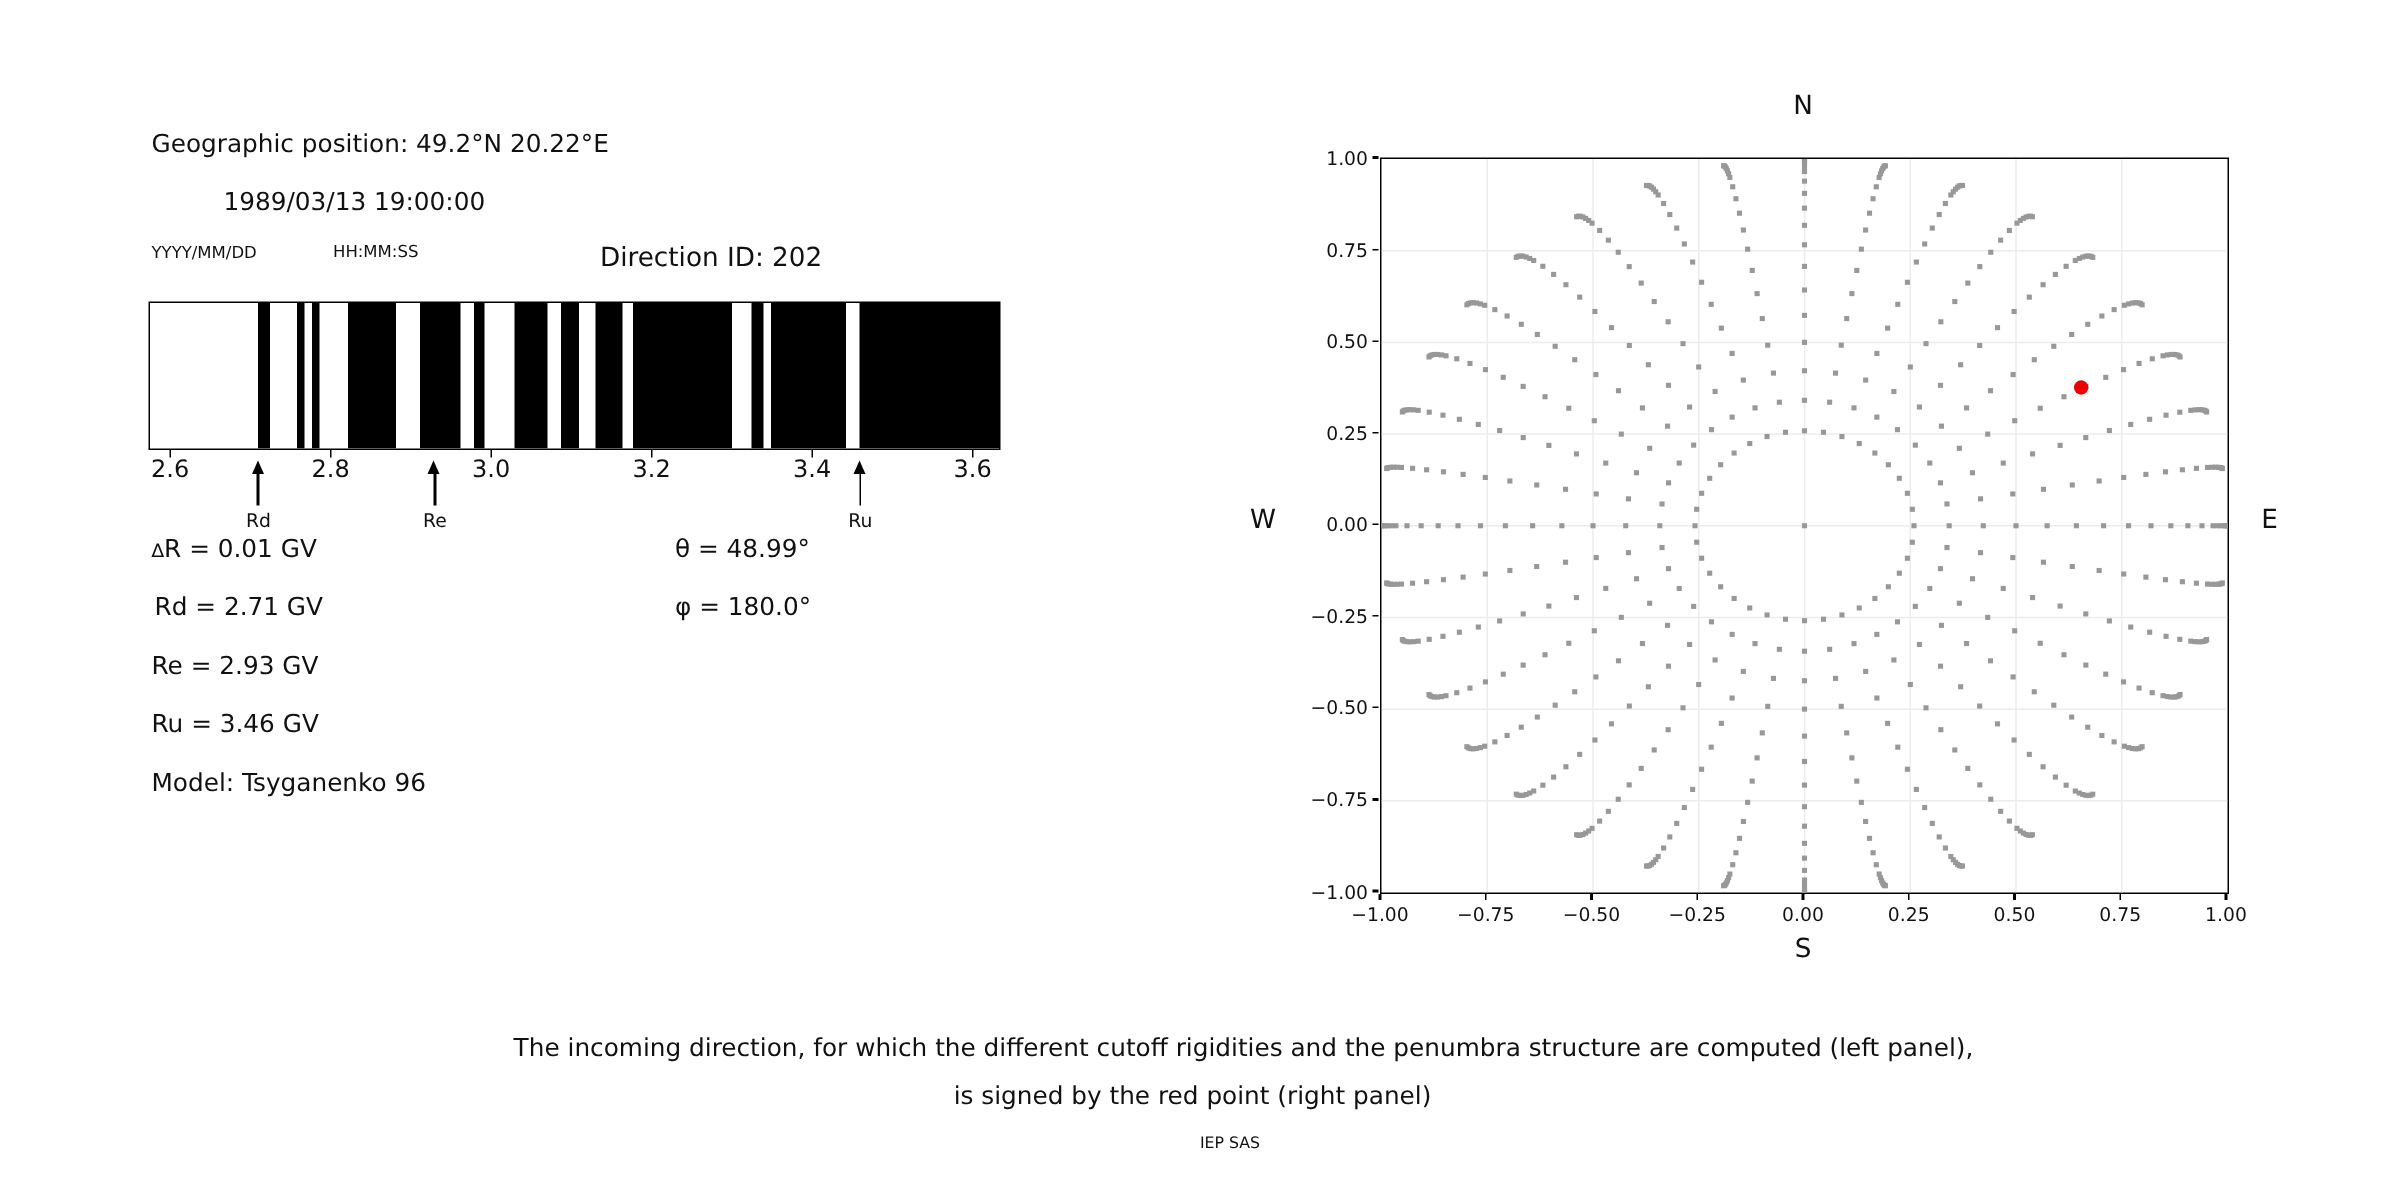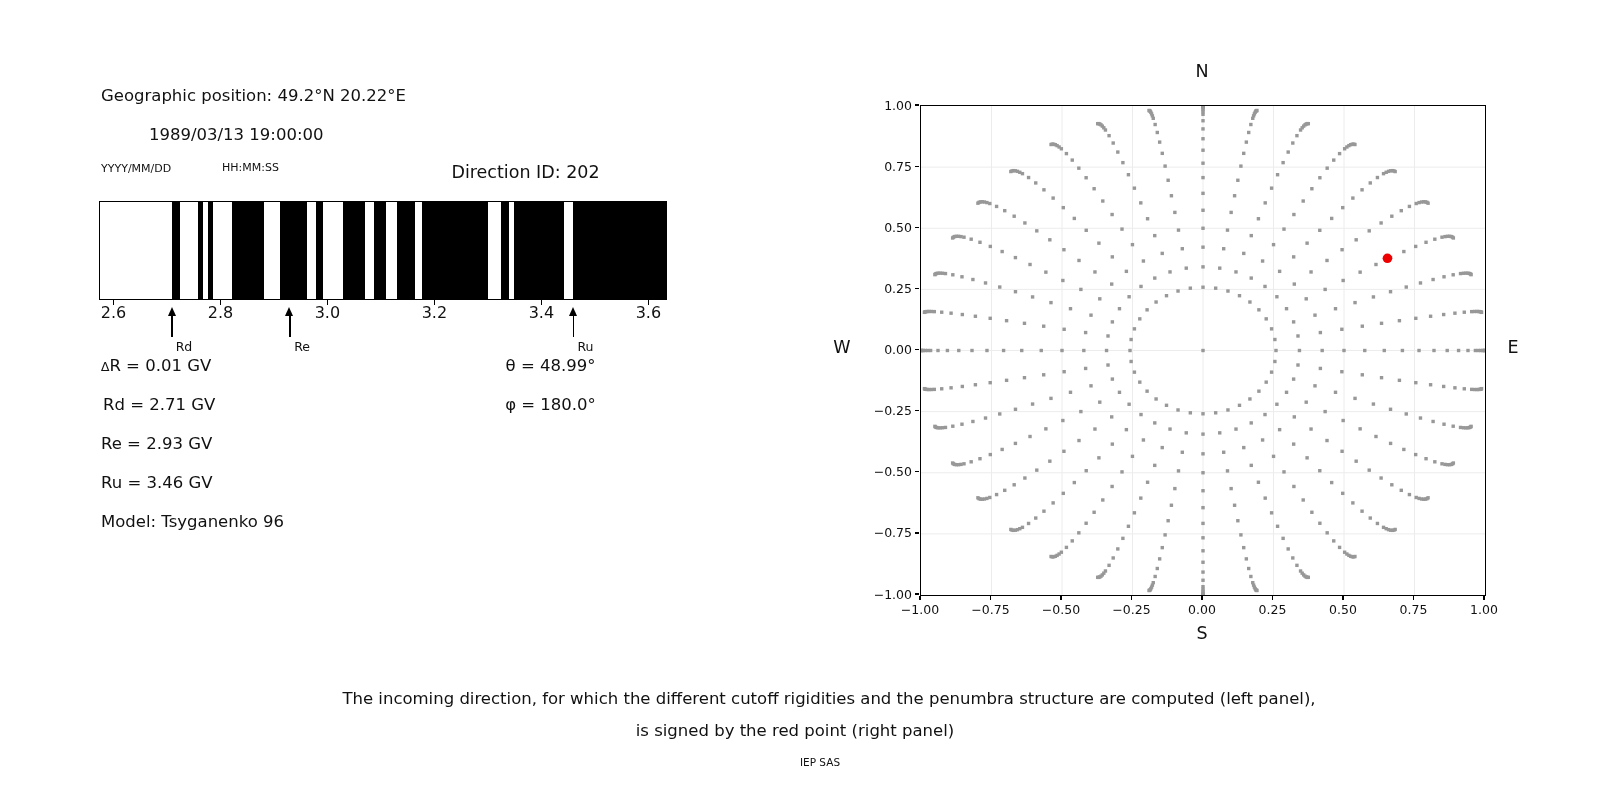--- a/index.html
+++ b/index.html
@@ -5,32 +5,32 @@
   html,body{margin:0;padding:0;background:#ffffff;}
   #fig{position:relative;width:1600px;height:800px;background:#ffffff;overflow:hidden;
        font-family:"DejaVu Sans","Liberation Sans",sans-serif;color:#111;}
   .abs{position:absolute;}
   .t16{font-size:16.5px;line-height:19px;white-space:nowrap;}
   .t13{font-size:16px;line-height:15px;white-space:nowrap;}
   .t12{font-size:12.5px;line-height:15px;white-space:nowrap;}
   .t11{font-size:11px;line-height:13px;white-space:nowrap;}
   .t10{font-size:10.5px;line-height:12px;white-space:nowrap;}
   .t17{font-size:17.5px;line-height:20px;white-space:nowrap;}
-  .right{text-align:center;}
+  .right{text-align:left;}
   .center{text-align:center;}
   
   #barcode{left:99px;top:201px;width:566px;height:97px;border:1.3px solid #000;
            background:#fff;overflow:hidden;}
   .bar{position:absolute;top:0;height:100%;background:#000;}
   .btick{position:absolute;width:1.3px;height:4.5px;background:#000;}
   .btlabel{position:absolute;width:48px;margin-left:-24px;text-align:center;}
   .ahead{position:absolute;width:0;height:0;border-left:4.5px solid transparent;
          border-right:4.5px solid transparent;border-bottom:9px solid #000;}
   .ashaft{position:absolute;width:1.6px;background:#000;}
-  .albl{position:absolute;width:40px;margin-left:-20px;text-align:right;}
+  .albl{position:absolute;width:40px;margin-left:-20px;text-align:center;}
   
   #polarbox{left:920px;top:105px;width:564px;height:489px;border:1.3px solid #000;background:#fff;}
   #dots{position:absolute;left:0;top:0;}
   .xtick{position:absolute;width:1.3px;height:4.5px;background:#000;}
   .ytick{position:absolute;width:4.5px;height:1.3px;background:#000;}
   .xlab{position:absolute;width:64px;margin-left:-32px;text-align:center;}
   .ylab{position:absolute;width:50px;text-align:right;}
   .delta-sym{font-size:12.5px;}
   .caption-line{width:1590px;text-align:center;}
 </style>

